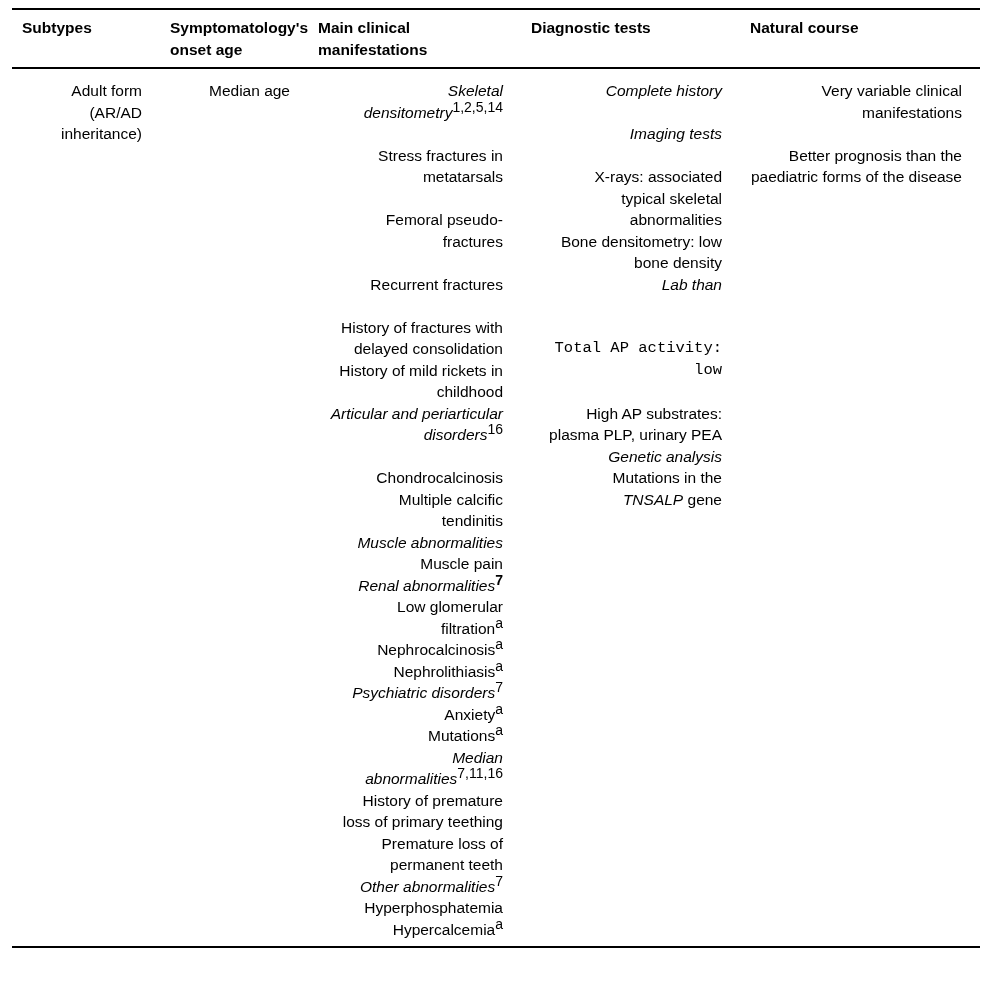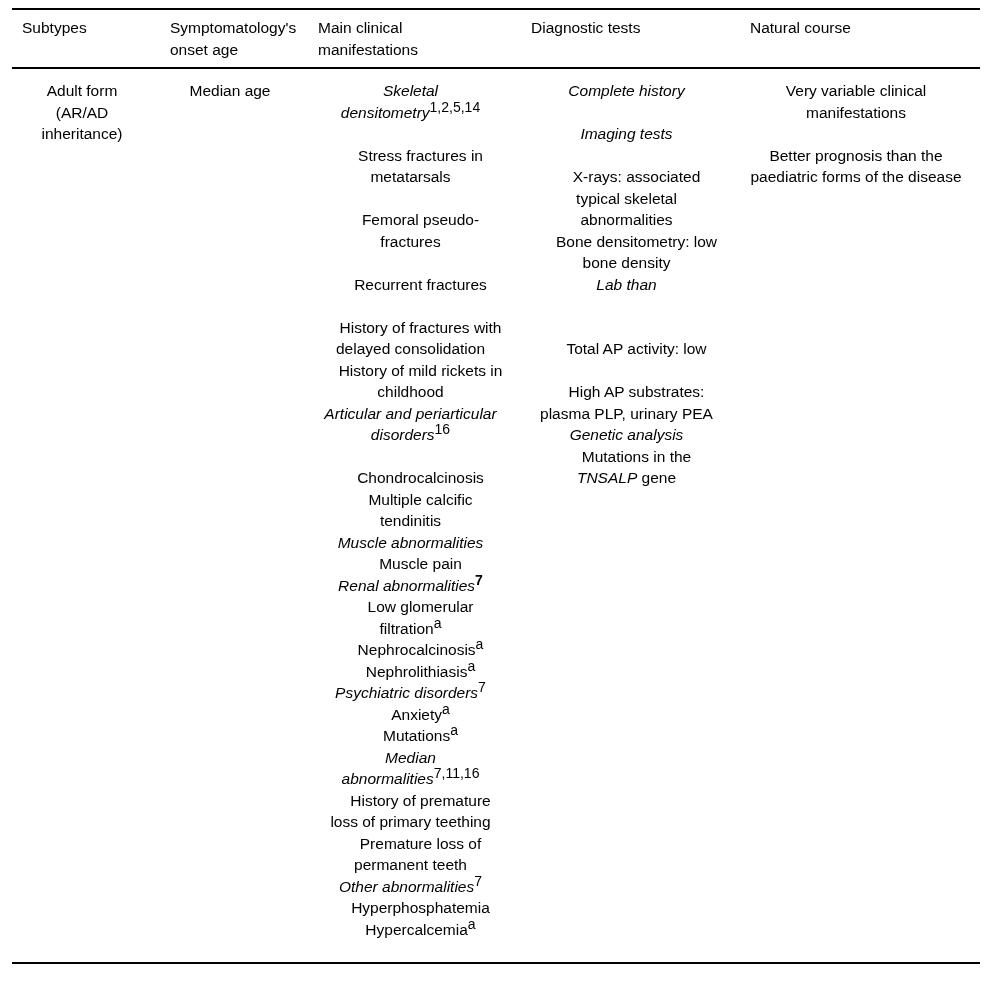--- a/index.html
+++ b/index.html
@@ -21,42 +21,42 @@
   }
   table.paper-table {
     border-collapse: collapse;
     width: 968px;
     table-layout: fixed;
     border-top: 2px solid #000;
     border-bottom: 2px solid #000;
   }
   thead th {
     border-bottom: 2px solid #000;
-    font-weight: normal;
+    font-weight: bold;
     text-align: left;
     vertical-align: top;
     padding: 7px 18px 7px 10px;
     font-size: 15.5px;
     line-height: 21.5px;
   }
   tbody td {
     vertical-align: top;
-    text-align: center;
-    padding: 11px 18px 22px 10px;
+    text-align: right;
+    padding: 11px 18px 6px 10px;
     font-size: 15.5px;
     line-height: 21.5px;
   }
   p.block {
     margin: 0;
   }
   p.ind {
     text-indent: 20px;
   }
   p.sp1 { margin-top: 21.5px; }
-  p.sp2 { margin-top: 43px; }
+  p.sp2 { margin-top: 43px; font-family: Liberation Mono, monospace; }
   .it { font-style: italic; }
   .b  { font-weight: bold; }
   sup {
     font-size: 14px;
     line-height: 0;
     vertical-align: super;
   }
 </style>
 </head>
 <body>

